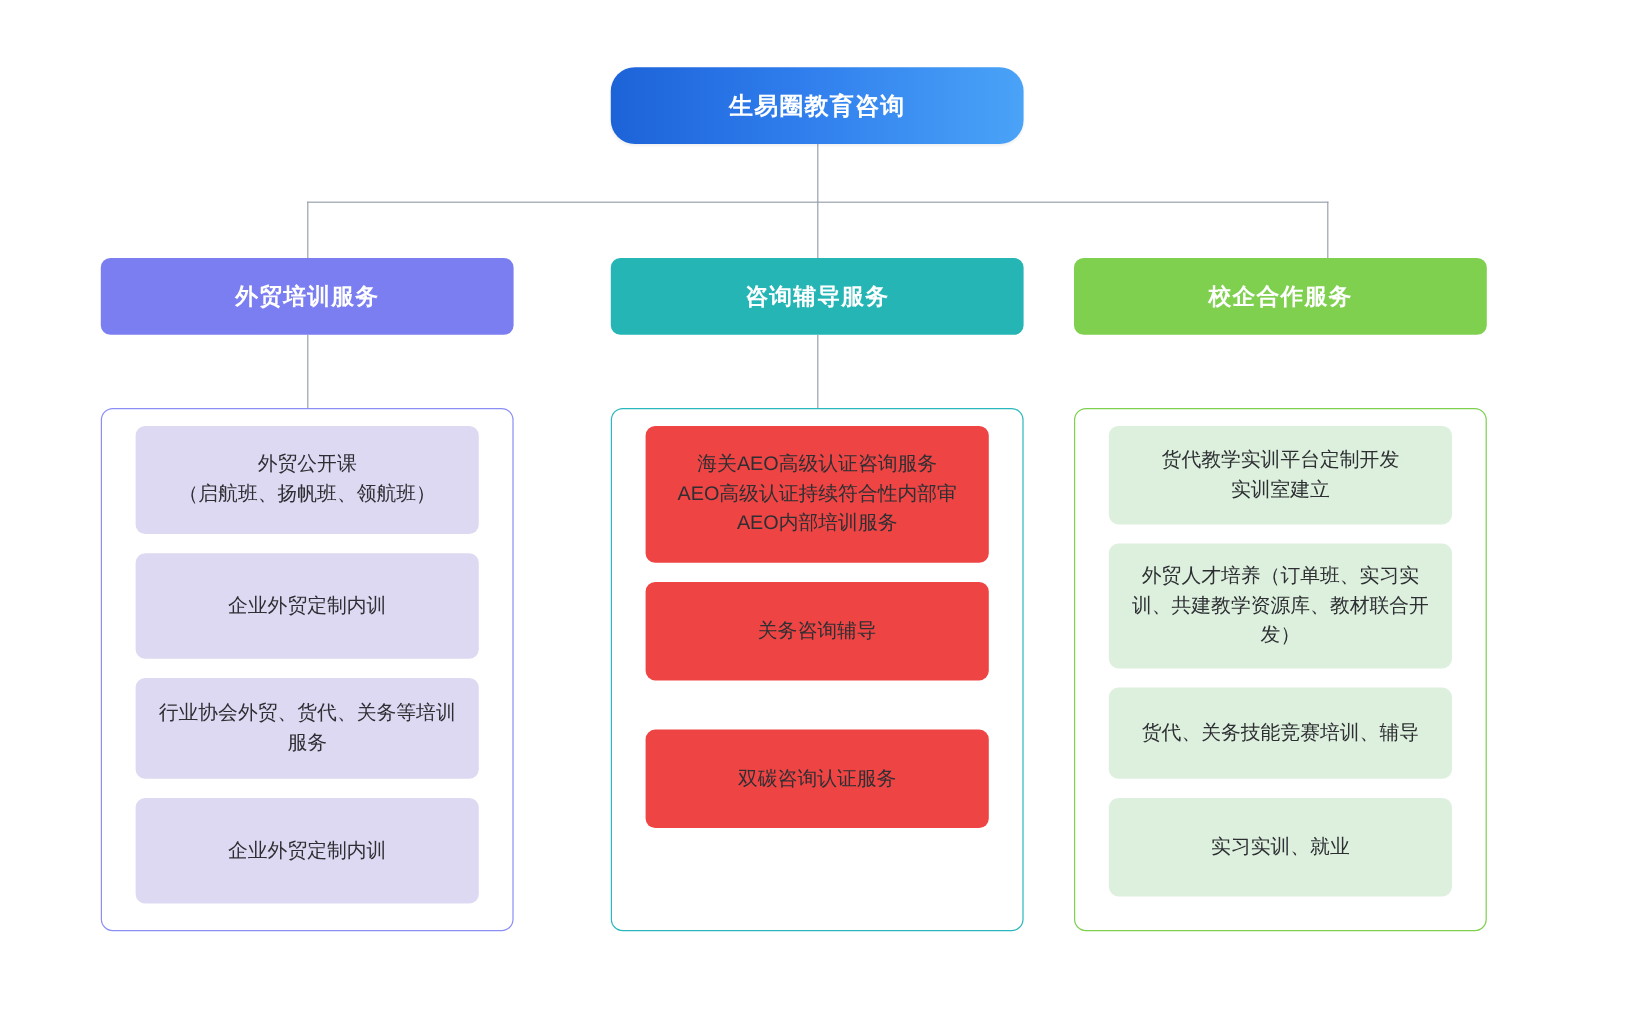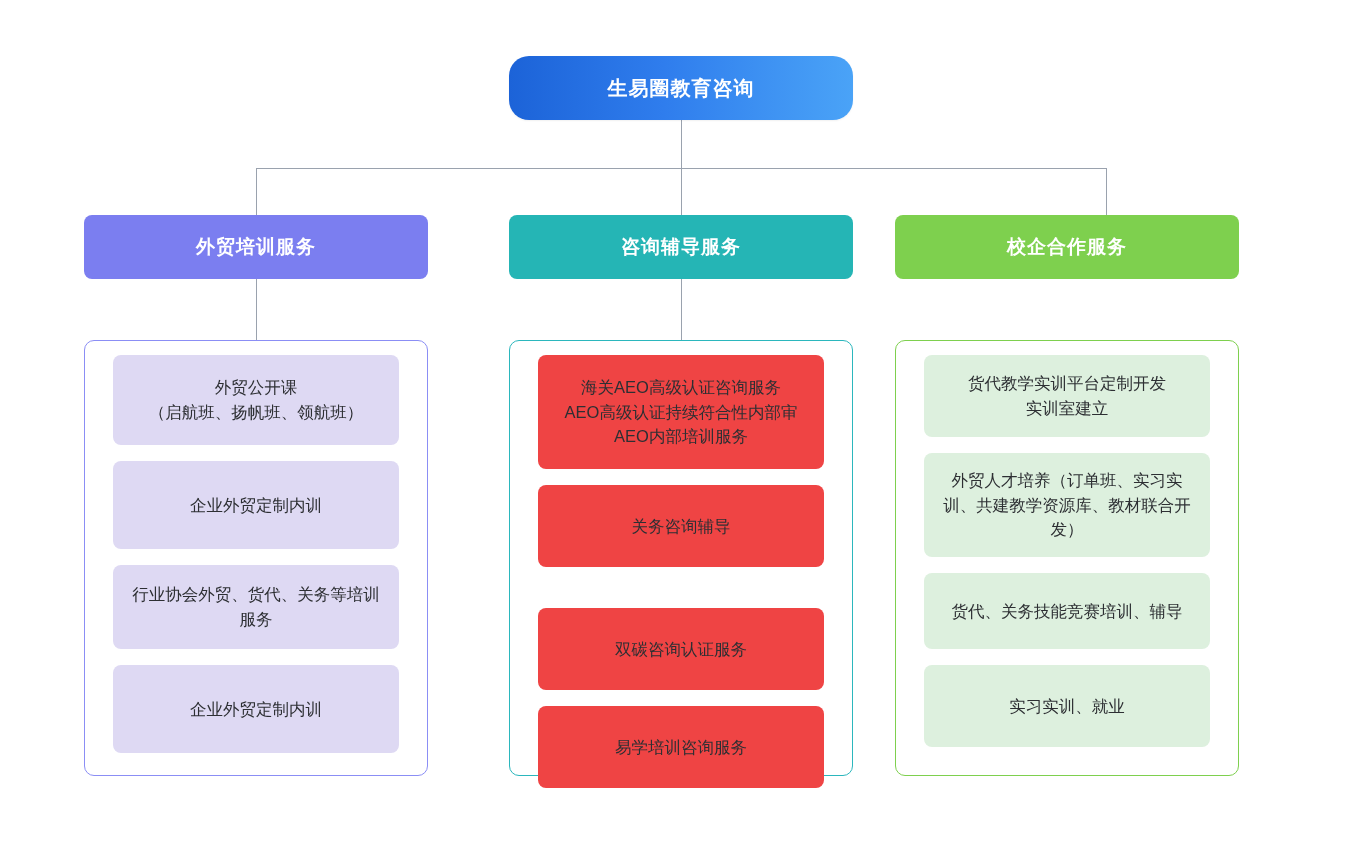--- a/index.html
+++ b/index.html
@@ -177,21 +177,20 @@
     <div class="column col-1">
       <div class="col-header">
         <span class="col-header-label">咨询辅导服务</span>
       </div>
       <div class="col-body">
         <div class="card card-0">海关AEO高级认证咨询服务
 AEO高级认证持续符合性内部审
 AEO内部培训服务</div>
         <div class="card card-1">关务咨询辅导</div>
         <div class="card card-2">双碳咨询认证服务</div>
-        <div class="card card-3">易学培训咨询服务</div>
       </div>
     </div>
 
     <div class="column col-2">
       <div class="col-header">
         <span class="col-header-label">校企合作服务</span>
       </div>
       <div class="col-body">
         <div class="card card-0">货代教学实训平台定制开发
 实训室建立</div>

